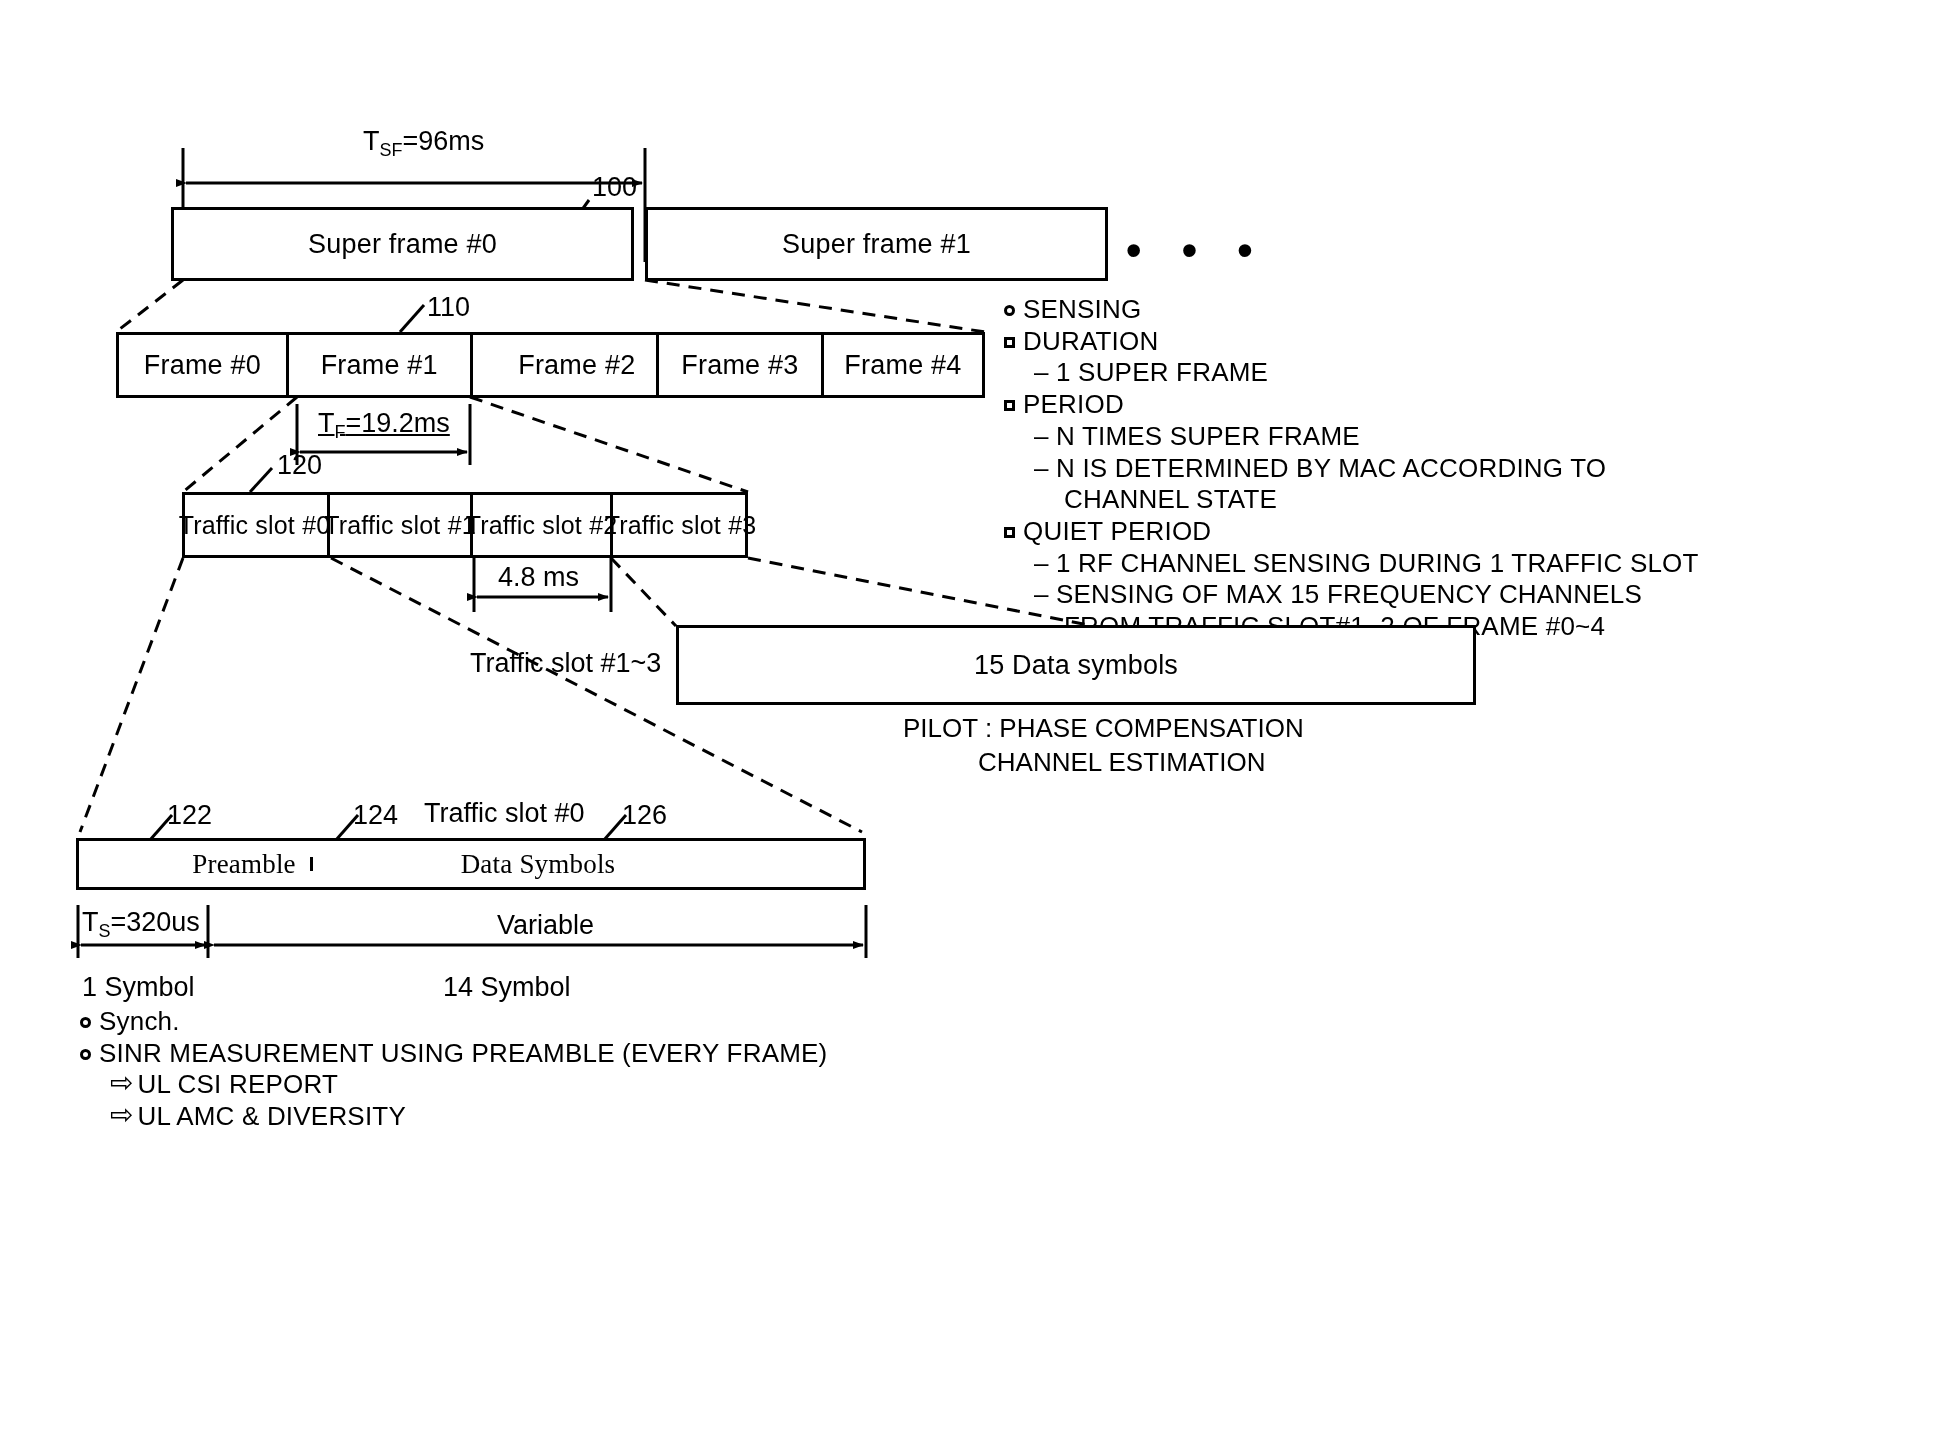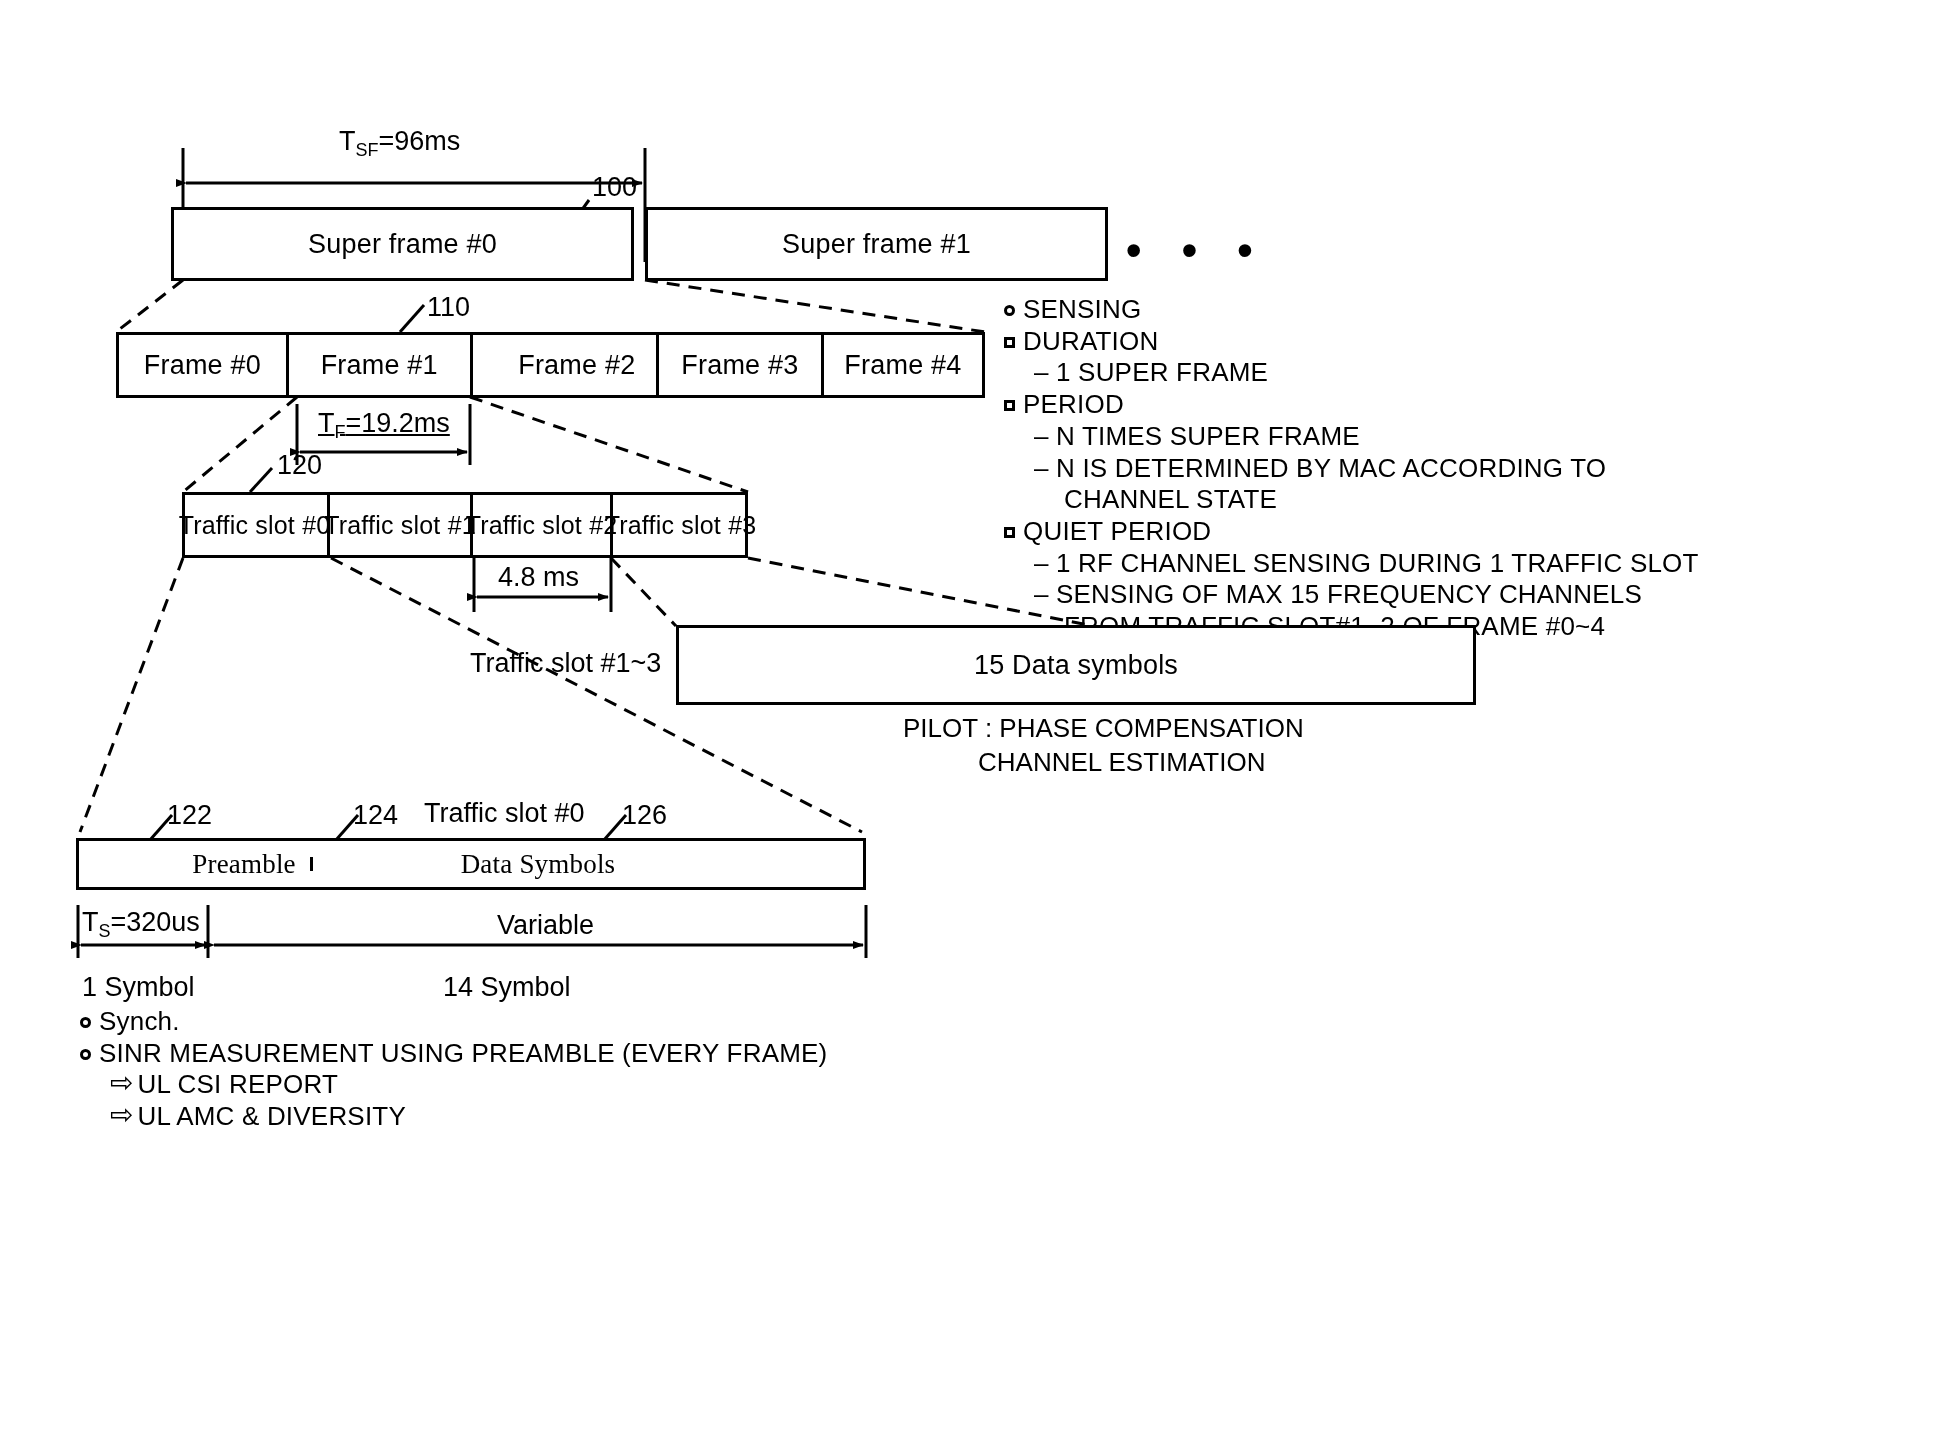--- a/index.html
+++ b/index.html
@@ -92,21 +92,21 @@
   <path d="M336,840 L358,815" stroke="#000" stroke-width="3" fill="none"></path>
   <path d="M604,840 L626,815" stroke="#000" stroke-width="3" fill="none"></path>
 
   <line x1="78" y1="905" x2="78" y2="958" stroke="#000" stroke-width="3"></line>
   <line x1="208" y1="905" x2="208" y2="958" stroke="#000" stroke-width="3"></line>
   <line x1="866" y1="905" x2="866" y2="958" stroke="#000" stroke-width="3"></line>
   <line x1="81" y1="945" x2="205" y2="945" stroke="#000" stroke-width="3" marker-start="url(#ahL)" marker-end="url(#ah)"></line>
   <line x1="214" y1="945" x2="863" y2="945" stroke="#000" stroke-width="3" marker-start="url(#ahL)" marker-end="url(#ah)"></line>
 </svg>
 
-<div class="lbl" style="left:339px;top:126px;">
+<div class="lbl" style="left:363px;top:126px;">
   <span>T</span><span class="sub">SF</span><span>=96ms</span>
 </div>
 
 <div class="lbl" style="left:592px;top:172px;">100</div>
 
 <div class="box" style="left:171px;top:207px;width:463px;height:74px;">
   <span>Super frame #0</span>
 </div>
 <div class="box" style="left:645px;top:207px;width:463px;height:74px;">
   <span>Super frame #1</span>

